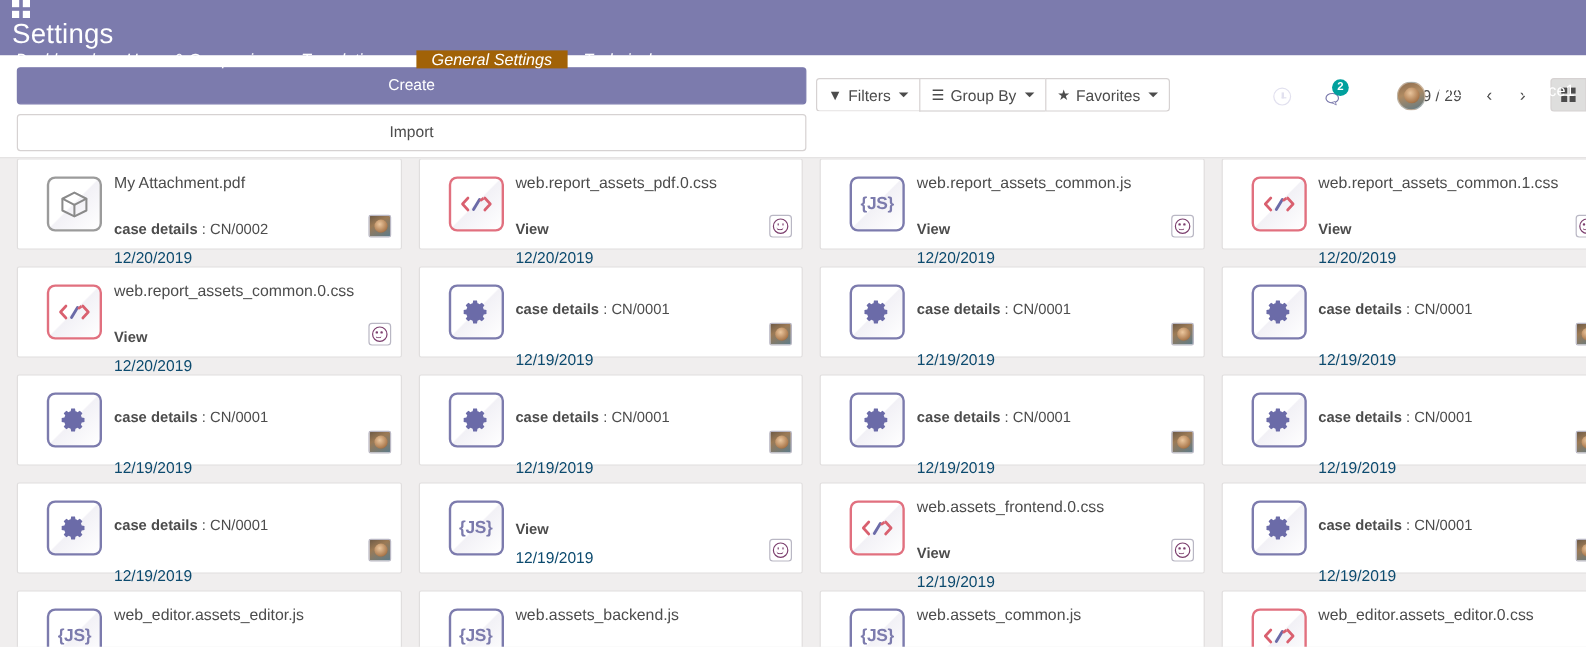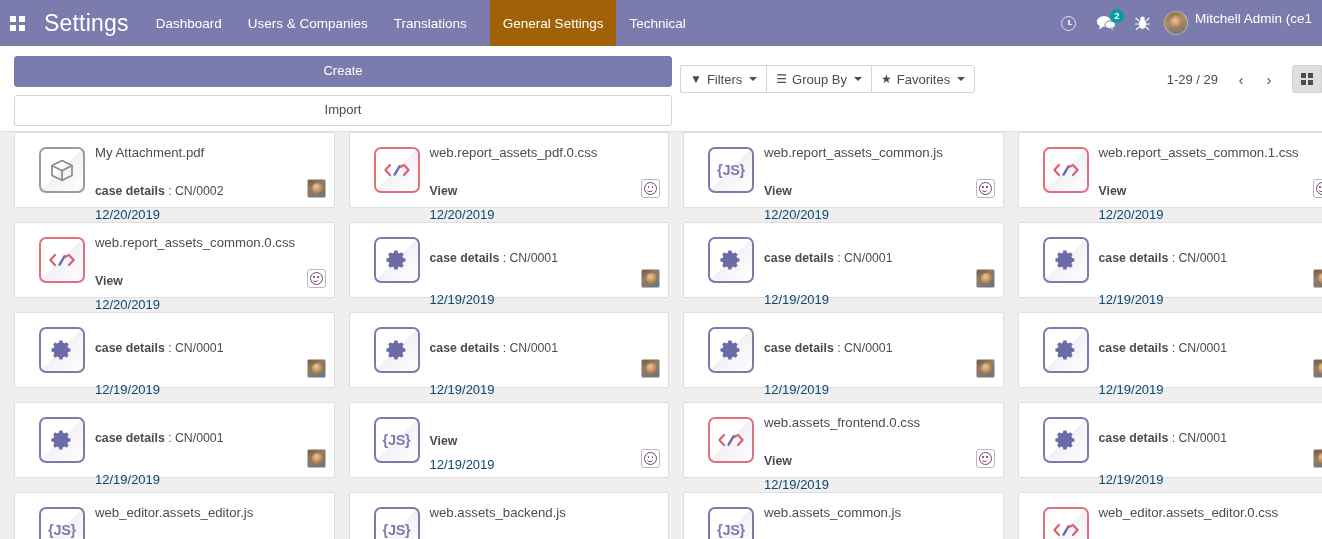--- a/index.html
+++ b/index.html
@@ -13,20 +13,21 @@
 
   
   .navbar {
     height: 46px;
     background: #7c7bad;
     display: flex;
     align-items: stretch;
     color: #fff;
     position: relative;
     z-index: 20;
+    flex-direction: column;
   }
   .apps-btn {
     width: 34px;
     display: flex; align-items: center; justify-content: center;
     cursor: pointer;
   }
   .apps-grid {
     width: 15px; height: 15px;
     display: grid;
     grid-template-columns: 6px 6px;
@@ -45,20 +46,21 @@
   }
 
   .nav-items { display: flex; align-items: stretch; }
   .nav-item {
     display: flex; align-items: center;
     padding: 0 13px;
     font-size: 13.5px;
     color: #ffffff;
     cursor: pointer;
     white-space: nowrap;
+    font-style: italic;
   }
   .nav-item.active { background: #a16207; margin-left: 10px; }
 
   .nav-right {
     margin-left: auto;
     display: flex; align-items: center;
     padding-right: 4px;
     white-space: nowrap;
   }
   .nav-ico {

